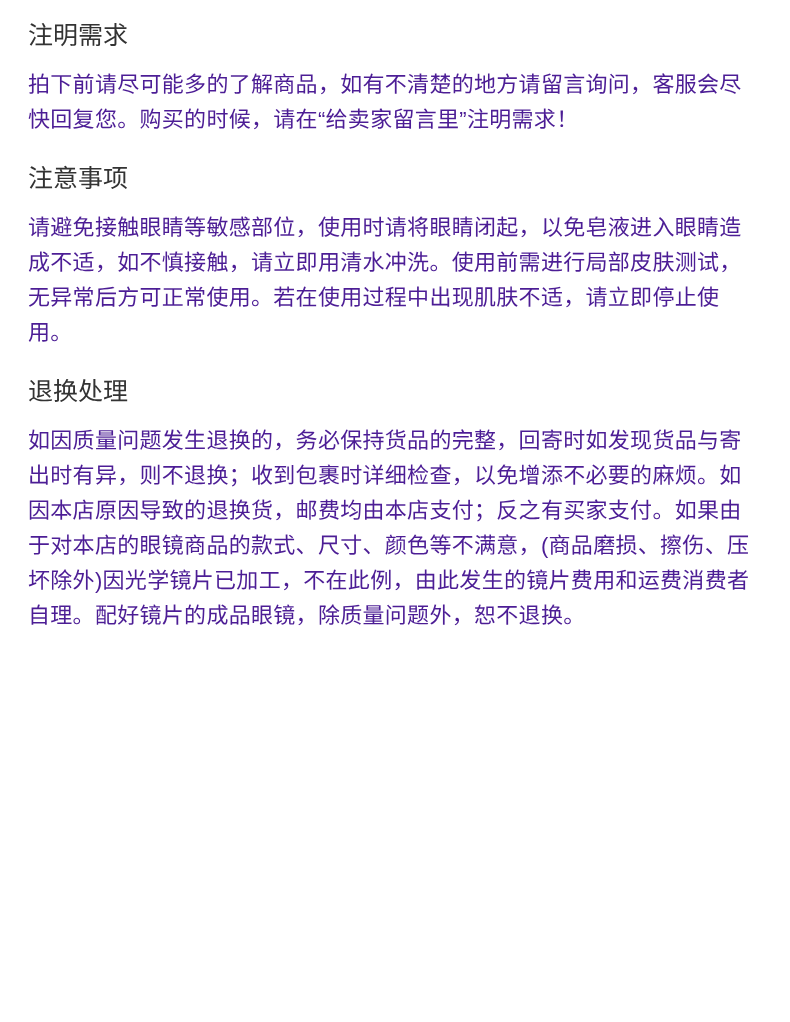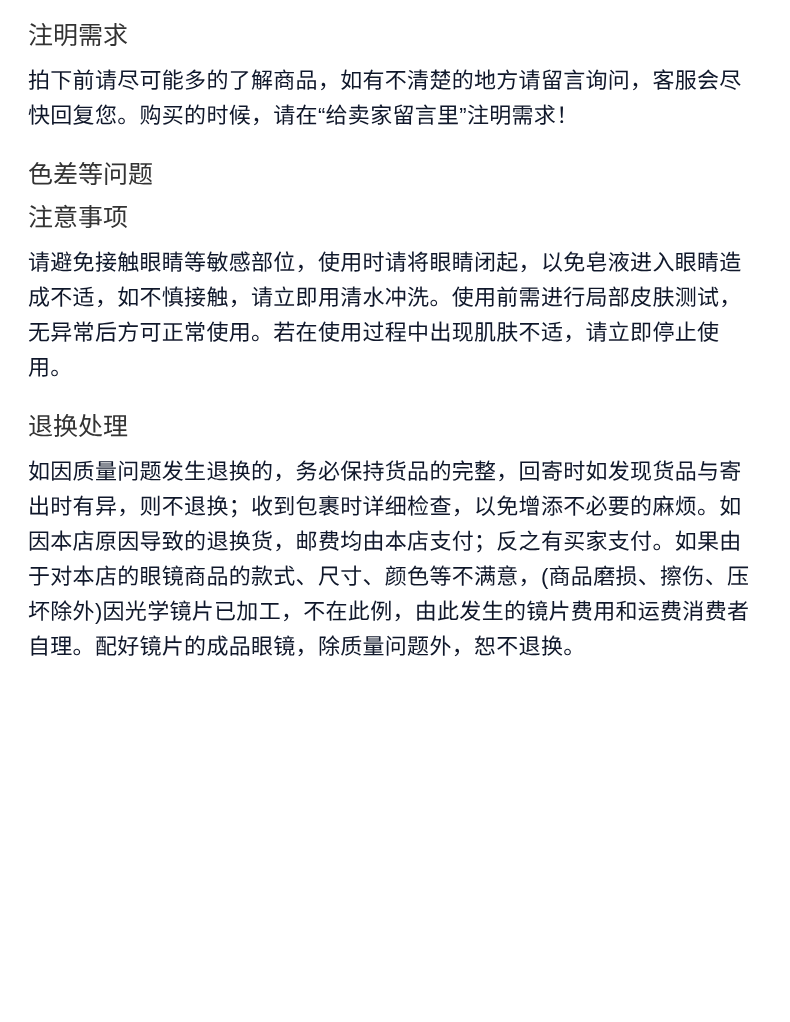--- a/index.html
+++ b/index.html
@@ -21,39 +21,38 @@
     font-size: 25px;
     font-weight: 400;
     line-height: 31px;
     margin: 0 0 12px 0;
     color: #333333;
   }
   .sec-body {
     font-size: 22px;
     line-height: 35px;
     letter-spacing: 0.3px;
-    margin: 4px 0 26px 0;
-    color: #0f172a;
+    margin: 16px 0 26px 0;
+    color: #4c1d95;
     text-align: left;
     word-break: break-all;
   }
 </style>
 </head>
 <body>
 
 <div class="page">
 
   <section class="sec">
     <h2 class="sec-title">注明需求</h2>
     <p class="sec-body">拍下前请尽可能多的了解商品，如有不清楚的地方请留言询问，客服会尽快回复您。购买的时候，请在“给卖家留言里”注明需求！</p>
   </section>
 
 
   <section class="sec">
-    <h2 class="sec-title">色差等问题</h2>
   </section>
 
   <section class="sec">
     <h2 class="sec-title">注意事项</h2>
     <p class="sec-body">请避免接触眼睛等敏感部位，使用时请将眼睛闭起，以免皂液进入眼睛造成不适，如不慎接触，请立即用清水冲洗。使用前需进行局部皮肤测试，无异常后方可正常使用。若在使用过程中出现肌肤不适，请立即停止使用。</p>
   </section>
 
   <section class="sec">
     <h2 class="sec-title">退换处理</h2>
     <p class="sec-body">如因质量问题发生退换的，务必保持货品的完整，回寄时如发现货品与寄出时有异，则不退换；收到包裹时详细检查，以免增添不必要的麻烦。如因本店原因导致的退换货，邮费均由本店支付；反之有买家支付。如果由于对本店的眼镜商品的款式、尺寸、颜色等不满意，(商品磨损、擦伤、压坏除外)因光学镜片已加工，不在此例，由此发生的镜片费用和运费消费者自理。配好镜片的成品眼镜，除质量问题外，恕不退换。</p>

